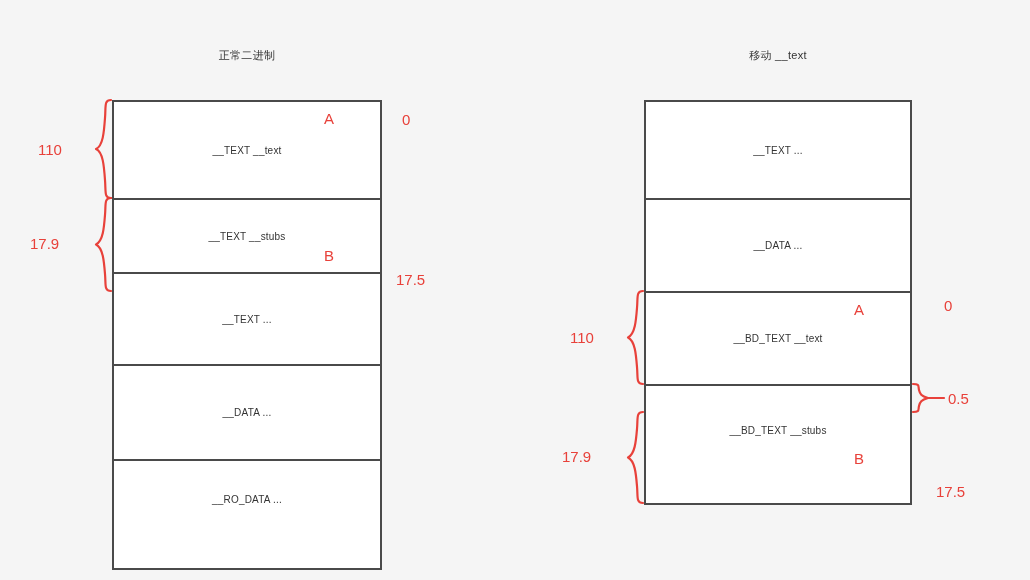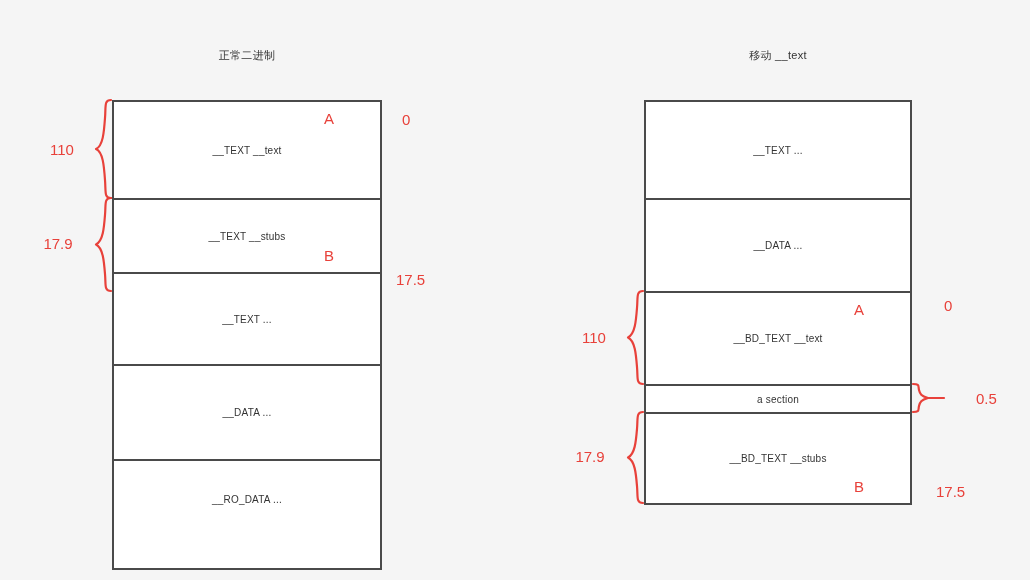--- a/index.html
+++ b/index.html
@@ -75,21 +75,21 @@
     color: #e8413a;
     white-space: nowrap;
     line-height: 1;
   }
   .brace-value {
     position: absolute;
     font-size: 15px;
     color: #e8413a;
     white-space: nowrap;
     line-height: 1;
-    text-align: center;
+    text-align: left;
   }
   .brace-svg {
     position: absolute;
     overflow: visible;
   }
   .brace-svg path,
   .brace-svg line {
     fill: none;
     stroke: #e8413a;
     stroke-width: 2.2;
@@ -158,23 +158,20 @@
 
       <div class="row" style="height:93px;">
         <span class="row-label">__DATA ...</span>
       </div>
 
       <div class="row" style="height:93px;">
         <span class="row-label">__BD_TEXT __text</span>
         <span class="corner-mark top">A</span>
       </div>
 
-      <div class="row" style="height:28px;">
-        <span class="row-label">a section</span>
-      </div>
 
       <div class="row" style="height:89px;">
         <span class="row-label">__BD_TEXT __stubs</span>
         <span class="corner-mark bottom">B</span>
       </div>
     </div>
 
     <div class="offset-label" style="left:944px; top:298px;">0</div>
 
     <div class="offset-label" style="left:936px; top:484px;">17.5</div>
@@ -183,21 +180,21 @@
       <path d="M17 2 C10 2 12 8 11 19 C10 32 9 45 2 48.5 C9 52 10 65 11 78 C12 89 10 95 17 95"></path>
     </svg>
     <div class="brace-value" style="left:570px; top:330px; width:48px;">110</div>
 
     <svg class="brace-svg" style="left:910px; top:382px; width:20px; height:32px;" viewBox="0 0 20 32">
       <path d="M3 2 C10 2 8 4 9 8 C10 12 11 14 18 16 C11 18 10 20 9 24 C8 28 10 30 3 30"></path>
     </svg>
     <svg class="brace-svg" style="left:926px; top:390px; width:20px; height:18px;" viewBox="0 0 20 18">
       <line x1="2" y1="8" x2="18" y2="8"></line>
     </svg>
-    <div class="brace-value" style="left:976px; top:391px; width:40px; text-align:left;">0.5</div>
+    <div class="brace-value" style="left:948px; top:391px; width:40px; text-align:left;">0.5</div>
 
     <svg class="brace-svg" style="left:626px; top:410px; width:20px; height:95px;" viewBox="0 0 20 95">
       <path d="M17 2 C10 2 12 8 11 19 C10 31 9 44 2 47.5 C9 51 10 64 11 76 C12 87 10 93 17 93"></path>
     </svg>
     <div class="brace-value" style="left:562px; top:449px; width:56px;">17.9</div>
   </div>
 
 </div>
 
 </body></html>

